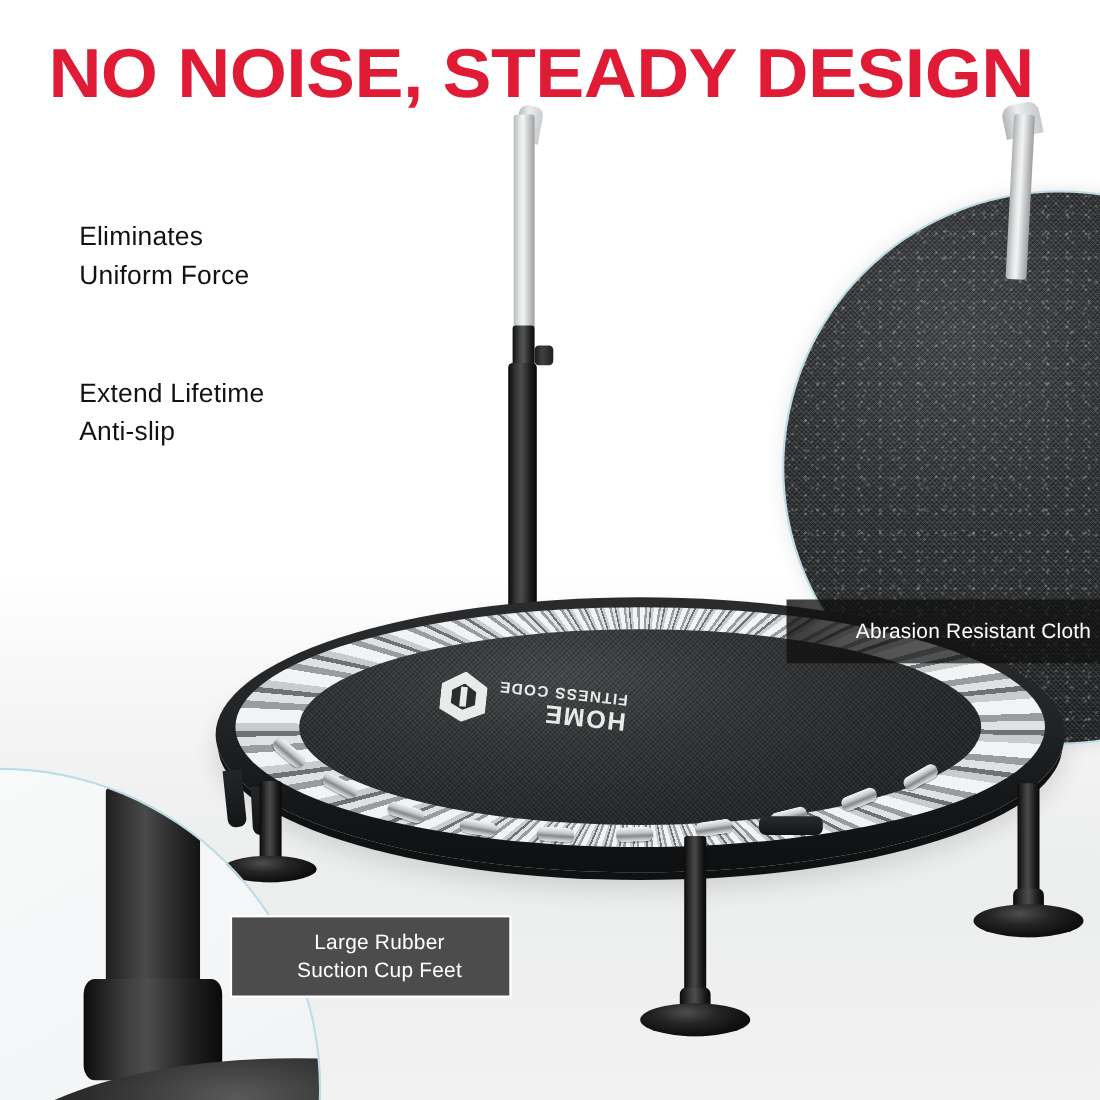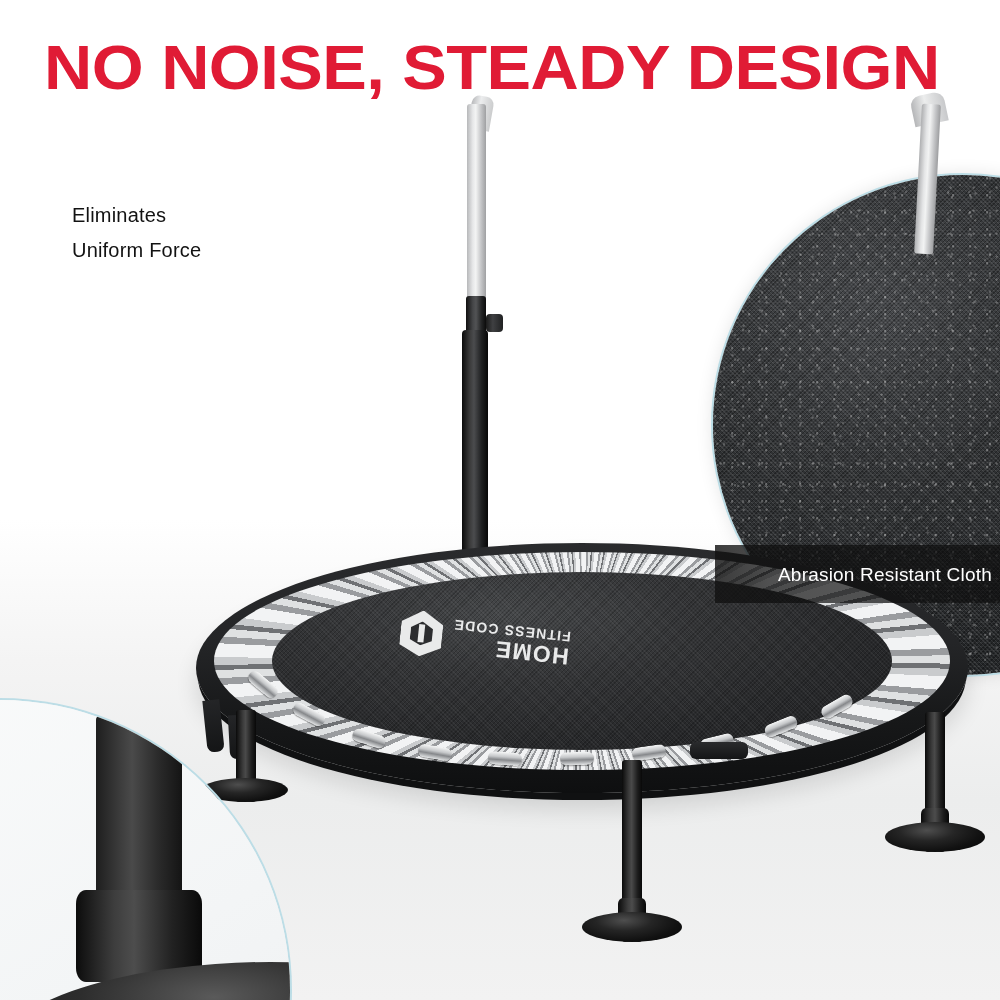--- a/index.html
+++ b/index.html
@@ -23,21 +23,21 @@
     font-size:63px; line-height:66px;
     font-weight:700;
     letter-spacing:-0.5px;
     transform:scaleX(1.06); transform-origin:left center;
     white-space:nowrap;
   }
 
   
   .feature {
     position:absolute; left:72px;
-    font-size:20px; line-height:35px;
+    font-size:24px; line-height:35px;
     color:#121212; font-weight:400;
     letter-spacing:0.2px;
     white-space:pre-line;
   }
   #feat0 { top:198px; }
   #feat1 { top:340px; }
   #feat2 { top:477px; }
 
   
   .callout {
@@ -343,16 +343,20 @@
     <div id="foot-post"></div>
     <div id="foot-collar"></div>
     <div id="foot-cup"></div>
 
   </div>
 
   <div id="headline" style="color: rgb(224, 27, 53);">NO NOISE, STEADY DESIGN</div>
 
   <div class="feature" id="feat0">Eliminates
 Uniform Force</div>
+  <div class="feature" id="feat1">Extend Lifetime
+Anti-slip</div>
 
   <div class="callout" id="callout-cloth">Abrasion Resistant Cloth</div>
+  <div class="callout" id="callout-feet">Large Rubber
+Suction Cup Feet</div>
 
 </div>
 
 </body></html>

